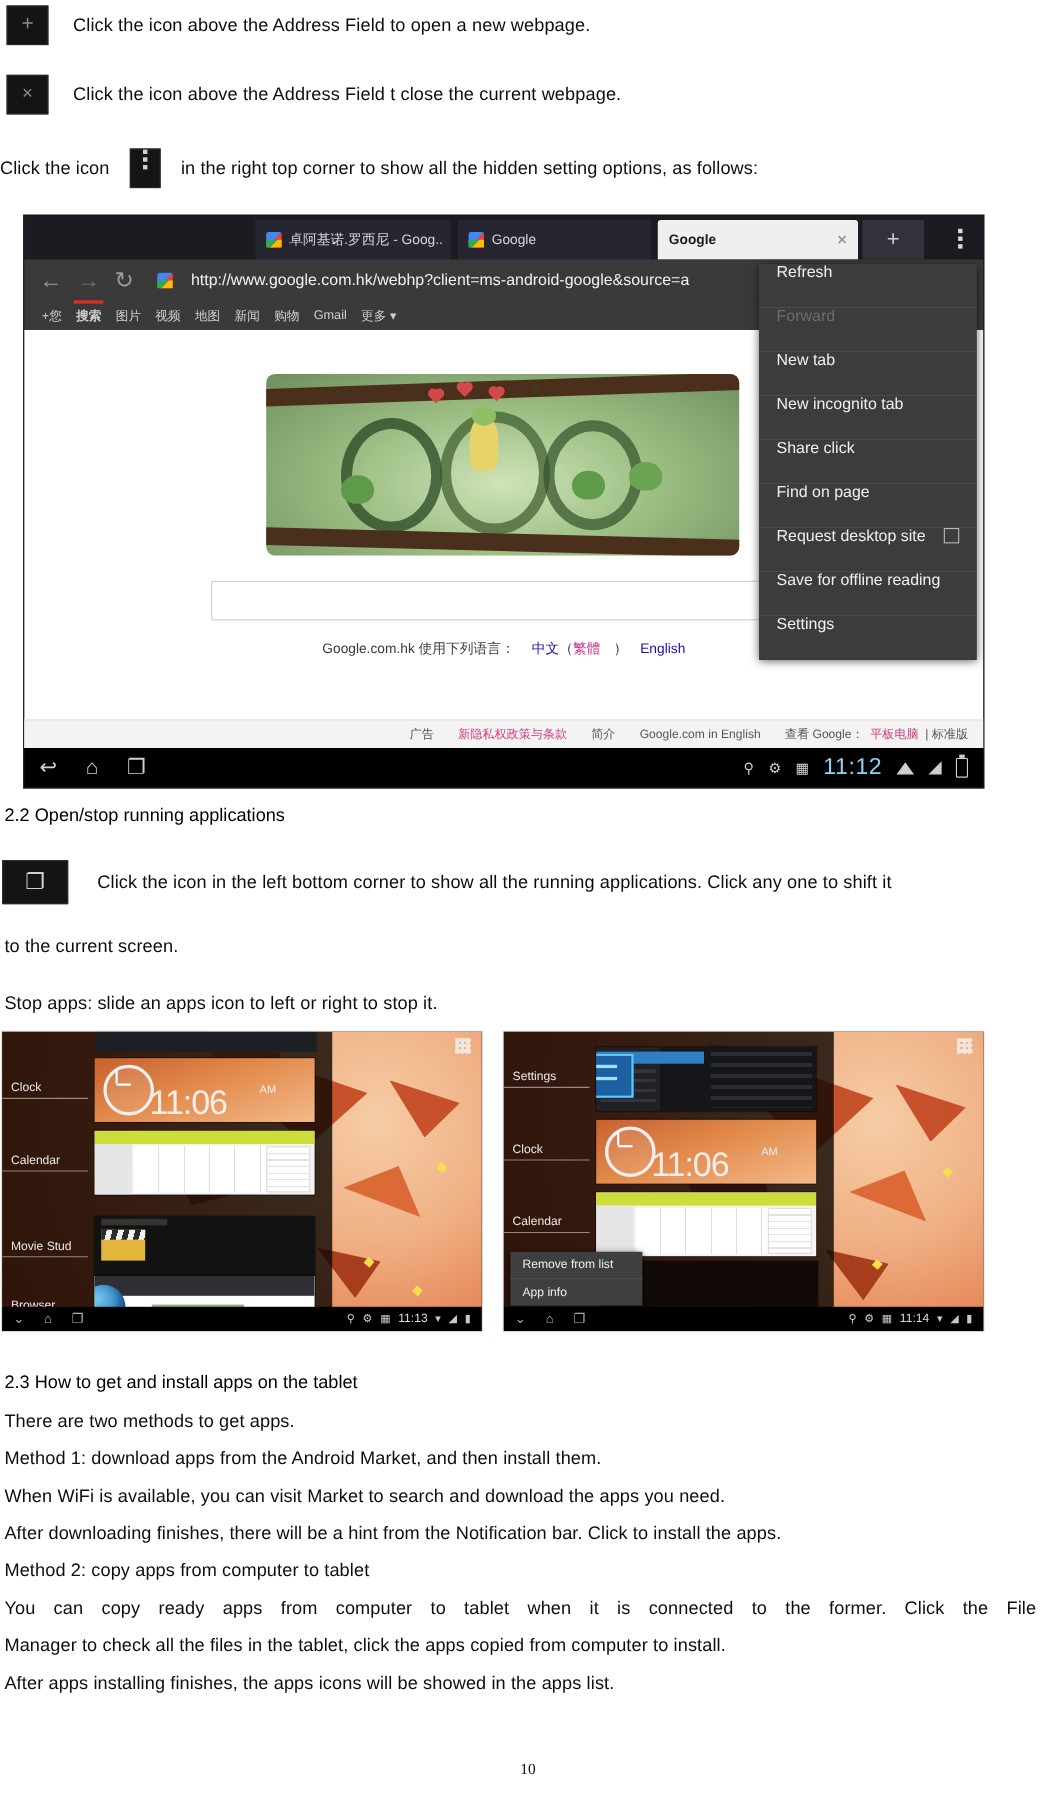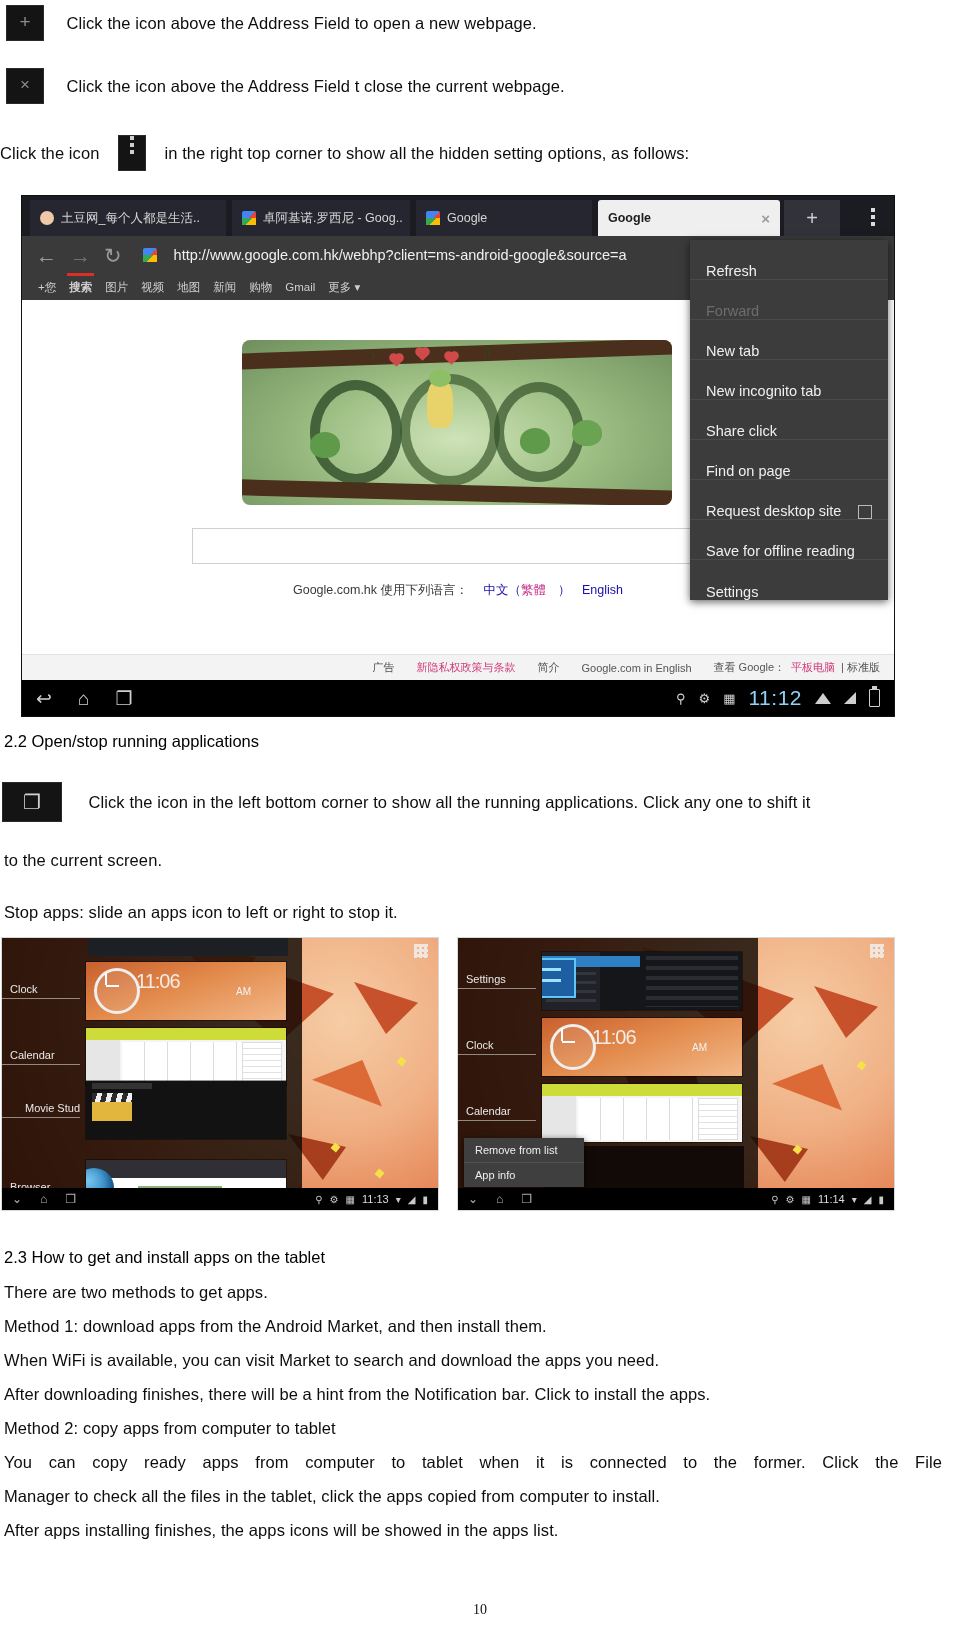--- a/index.html
+++ b/index.html
@@ -216,21 +216,21 @@
   .wifi { width:0;height:0;border-left:8px solid transparent;border-right:8px solid transparent;border-bottom:11px solid #cfcfcf; }
   .signal { width:0;height:0;border-left:12px solid transparent;border-bottom:12px solid #cfcfcf; }
 
   
   .dropdown {
     position:absolute; left:668px; top:44px; width:198px;
     background:#3c3c3c; box-shadow:0 2px 8px rgba(0,0,0,.6);
     z-index:20;
   }
   .dd-item {
-    height:40px; display:flex; align-items:flex-end;
+    height:40px; display:flex; align-items:flex-start;
     padding:0 16px; box-sizing:border-box;
     color:#efefef; font-size:14.5px;
     border-bottom:1px solid #4b4b4b;
     white-space:nowrap;
   }
   .dd-item.disabled { color:#6d6d6d; }
   .dd-item:last-child { border-bottom:none; }
   .dd-check {
     margin-left:auto; width:12px; height:12px; border:1.5px solid #b9b9b9;
   }
@@ -282,21 +282,21 @@
   .thumb-clock {
     background: linear-gradient(160deg,#c9602f 0%,#e28a4b 45%,#f3b98a 100%);
   }
   .thumb-clock .cface {
     position:absolute; left:8px; top:6px; width:40px; height:40px;
     border:3px solid #efefef; border-radius:50%; background:rgba(255,255,255,.12);
   }
   .thumb-clock .chand1{position:absolute;left:19px;top:10px;width:2px;height:13px;background:#fff;}
   .thumb-clock .chand2{position:absolute;left:20px;top:23px;width:13px;height:2px;background:#fff;}
   .thumb-clock .ctime {
-    position:absolute; left:50px; top:8px; color:#f5f5f5; font-size:20px; letter-spacing:-1px;
+    position:absolute; left:50px; top:23px; color:#f5f5f5; font-size:31px; letter-spacing:-1px;
     opacity:.92;
   }
   .thumb-clock .cam { position:absolute; left:150px; top:24px; color:#f2f2f2; font-size:10px; }
   .thumb-cal { background:#f4f4f4; }
   .thumb-cal .cal-top { position:absolute; left:0; top:0; width:100%; height:12px; background:#cddc39; }
   .thumb-cal .cal-side{ position:absolute; left:0; top:12px; width:34px; height:46px; background:#e6e6e6;}
   .thumb-cal .cal-grid{ position:absolute; left:36px; top:14px; width:120px; height:42px;
      background:
        repeating-linear-gradient(to right,#fff 0 22px,#dcdcdc 22px 23px),
        repeating-linear-gradient(to bottom,#fff 0 10px,#dcdcdc 10px 11px); }
@@ -386,24 +386,20 @@
     <span class="dots-wrap">
       <i class="dot"></i><i class="dot"></i><i class="dot"></i>
     </span>
   </span>
   <span class="text-cell doc-line">in the right top corner to show all the hidden setting options, as follows:</span>
 </div>
 
 <div id="browser-shot">
 
   <div class="tabstrip">
-    <div class="tab inactive" style="left:8px; width:196px;">
-      <span class="favicon fav-t"></span>
-      <span>土豆网_每个人都是生活..</span>
-    </div>
     <div class="tab inactive" style="left:210px; width:178px;">
       <span class="favicon fav-g"></span>
       <span>卓阿基诺.罗西尼 - Goog..</span>
     </div>
     <div class="tab inactive" style="left:394px; width:176px;">
       <span class="favicon fav-g"></span>
       <span>Google</span>
     </div>
     <div class="tab active" style="left:576px; width:182px;">
       <span>Google</span>
@@ -566,21 +562,21 @@
     <div class="recent-row" style="top:86px;">
       <div class="recent-label">Calendar</div>
       <div class="recent-thumb thumb-cal">
         <div class="cal-top"></div>
           <div class="cal-side"></div>
           <div class="cal-grid"></div>
           <div class="cal-mini"></div>
       </div>
     </div>
 
-    <div class="recent-row" style="top:139px;text-align:right;">
+    <div class="recent-row" style="top:164px;">
       <div class="recent-label">Movie Stud</div>
       <div class="recent-thumb thumb-movie">
         <div class="mbar"></div>
           <div class="clap"></div>
       </div>
     </div>
 
     <div class="recent-row" style="top:218px;">
       <div class="recent-label">Browser</div>
       <div class="recent-thumb thumb-browser">

